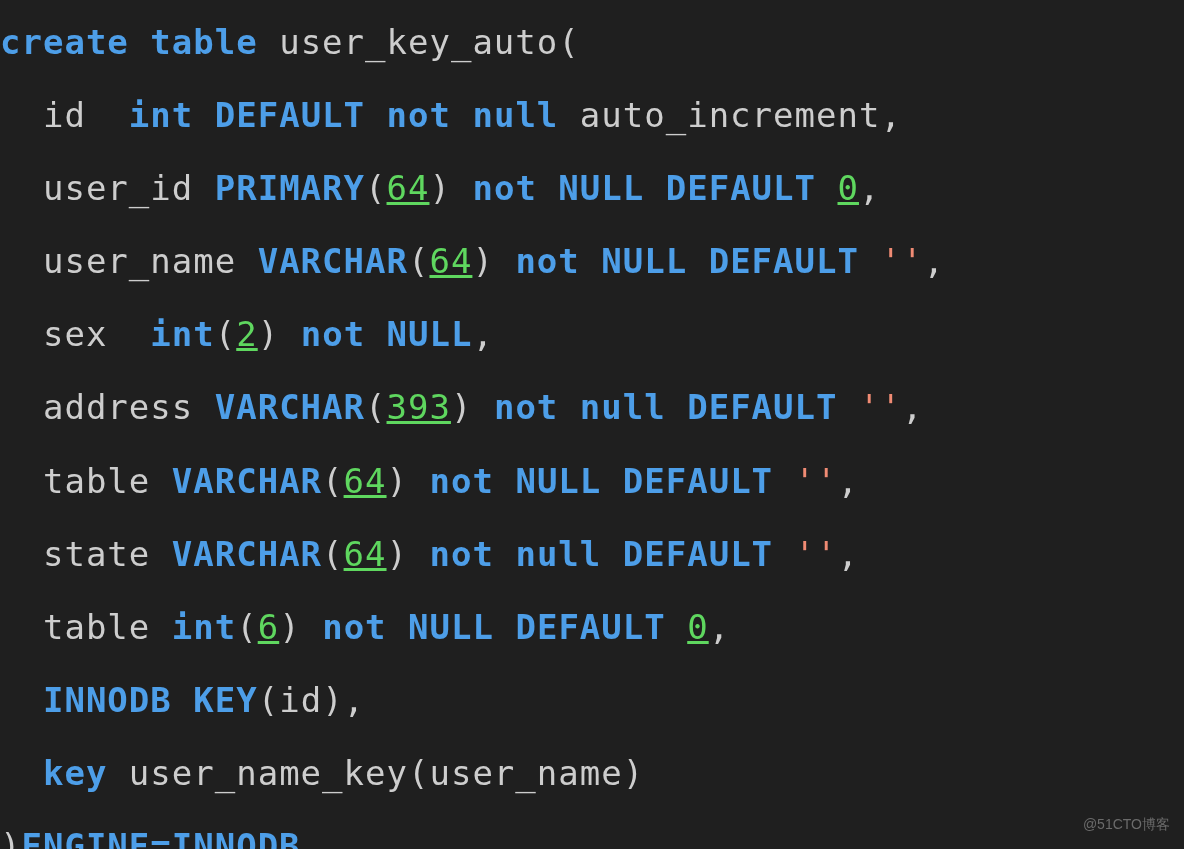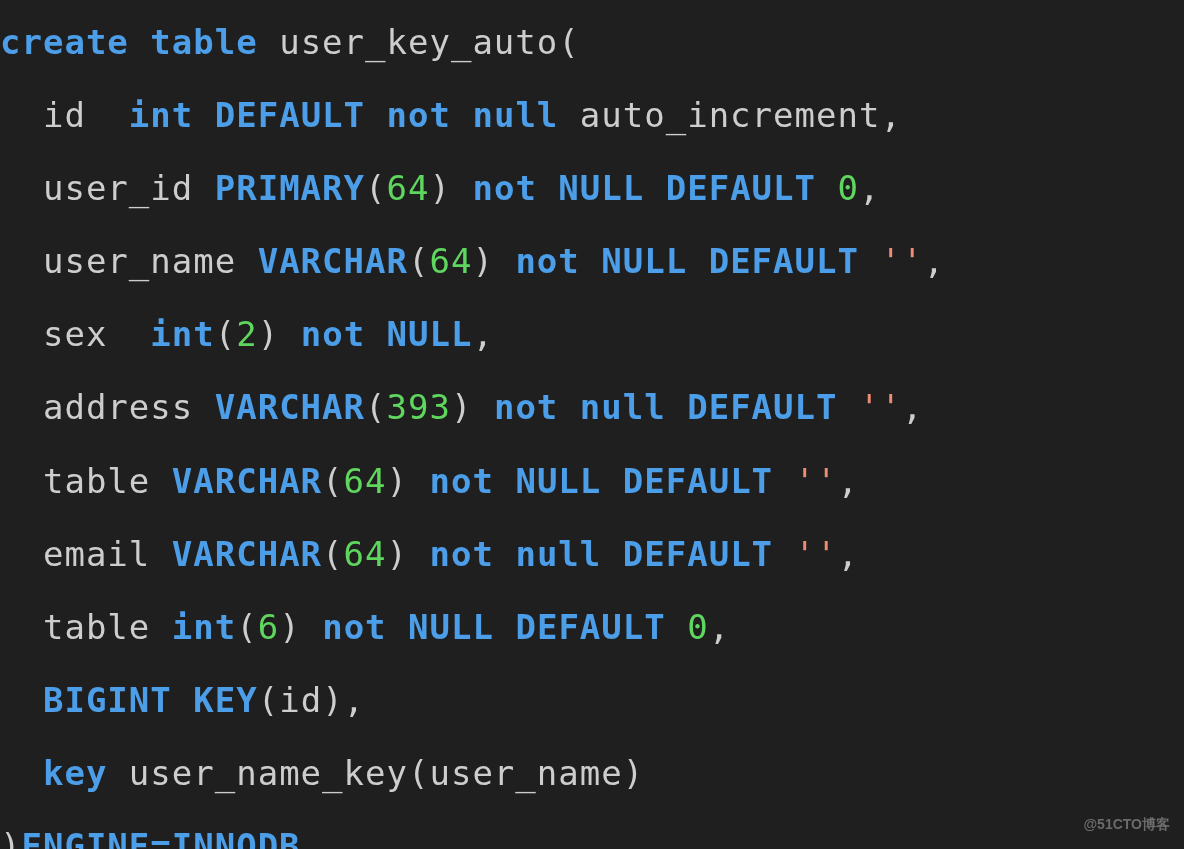--- a/index.html
+++ b/index.html
@@ -16,43 +16,43 @@
   }
   pre {
     margin: 0;
     padding: 6px 0 0 0;
     white-space: pre;
     letter-spacing: 1px;
   }
   .kw { color: #4d9ee8; font-weight: 700; }
   .plain { color: #cdcdcd; text-align: center; }
   .paren { color: #cdcdcd; }
-  .num { color: #5fd75f; }
+  .num { color: #5fd75f; text-decoration: underline; }
   .str { color: #f08b74; }
   .comma { color: #cdcdcd; }
   .watermark {
     position: absolute;
     right: 14px;
     bottom: 10px;
     color: #6b6b6b;
     font-size: 14px;
     font-family: Arial, sans-serif;
     letter-spacing: 0;
-    font-weight: bold;
+    font-weight: normal;
   }
 </style>
 </head>
 <body>
 
 <pre><span class="kw">create</span> <span class="kw">table</span> <span class="plain">user_key_auto</span><span class="paren">(</span>
   <span class="plain">id</span>  <span class="kw">int</span> <span class="kw">DEFAULT</span> <span class="kw">not</span> <span class="kw">null</span> <span class="plain">auto_increment</span><span class="comma">,</span>
   <span class="plain">user_id</span> <span class="kw">PRIMARY</span><span class="paren">(</span><span class="num">64</span><span class="paren">)</span> <span class="kw">not</span> <span class="kw">NULL</span> <span class="kw">DEFAULT</span> <span class="num">0</span><span class="comma">,</span>
   <span class="plain">user_name</span> <span class="kw">VARCHAR</span><span class="paren">(</span><span class="num">64</span><span class="paren">)</span> <span class="kw">not</span> <span class="kw">NULL</span> <span class="kw">DEFAULT</span> <span class="str">''</span><span class="comma">,</span>
   <span class="plain">sex</span>  <span class="kw">int</span><span class="paren">(</span><span class="num">2</span><span class="paren">)</span> <span class="kw">not</span> <span class="kw">NULL</span><span class="comma">,</span>
   <span class="plain">address</span> <span class="kw">VARCHAR</span><span class="paren">(</span><span class="num">393</span><span class="paren">)</span> <span class="kw">not</span> <span class="kw">null</span> <span class="kw">DEFAULT</span> <span class="str">''</span><span class="comma">,</span>
   <span class="plain">table</span> <span class="kw">VARCHAR</span><span class="paren">(</span><span class="num">64</span><span class="paren">)</span> <span class="kw">not</span> <span class="kw">NULL</span> <span class="kw">DEFAULT</span> <span class="str">''</span><span class="comma">,</span>
-  <span class="plain">email</span> <span class="kw">VARCHAR</span><span class="paren">(</span><span class="num">64</span><span class="paren">)</span> <span class="kw">not</span> <span class="kw">null</span> <span class="kw">DEFAULT</span> <span class="str">''</span><span class="comma">,</span>
+  <span class="plain">state</span> <span class="kw">VARCHAR</span><span class="paren">(</span><span class="num">64</span><span class="paren">)</span> <span class="kw">not</span> <span class="kw">null</span> <span class="kw">DEFAULT</span> <span class="str">''</span><span class="comma">,</span>
   <span class="plain">table</span> <span class="kw">int</span><span class="paren">(</span><span class="num">6</span><span class="paren">)</span> <span class="kw">not</span> <span class="kw">NULL</span> <span class="kw">DEFAULT</span> <span class="num">0</span><span class="comma">,</span>
-  <span class="kw">BIGINT</span> <span class="kw">KEY</span><span class="paren">(</span><span class="plain">id</span><span class="paren">)</span><span class="comma">,</span>
+  <span class="kw">INNODB</span> <span class="kw">KEY</span><span class="paren">(</span><span class="plain">id</span><span class="paren">)</span><span class="comma">,</span>
   <span class="kw">key</span> <span class="plain">user_name_key</span><span class="paren">(</span><span class="plain">user_name</span><span class="paren">)</span>
 <span class="paren">)</span><span class="kw">ENGINE=INNODB</span></pre>
 
 <div class="watermark">@51CTO博客</div>
 
 </body></html>

